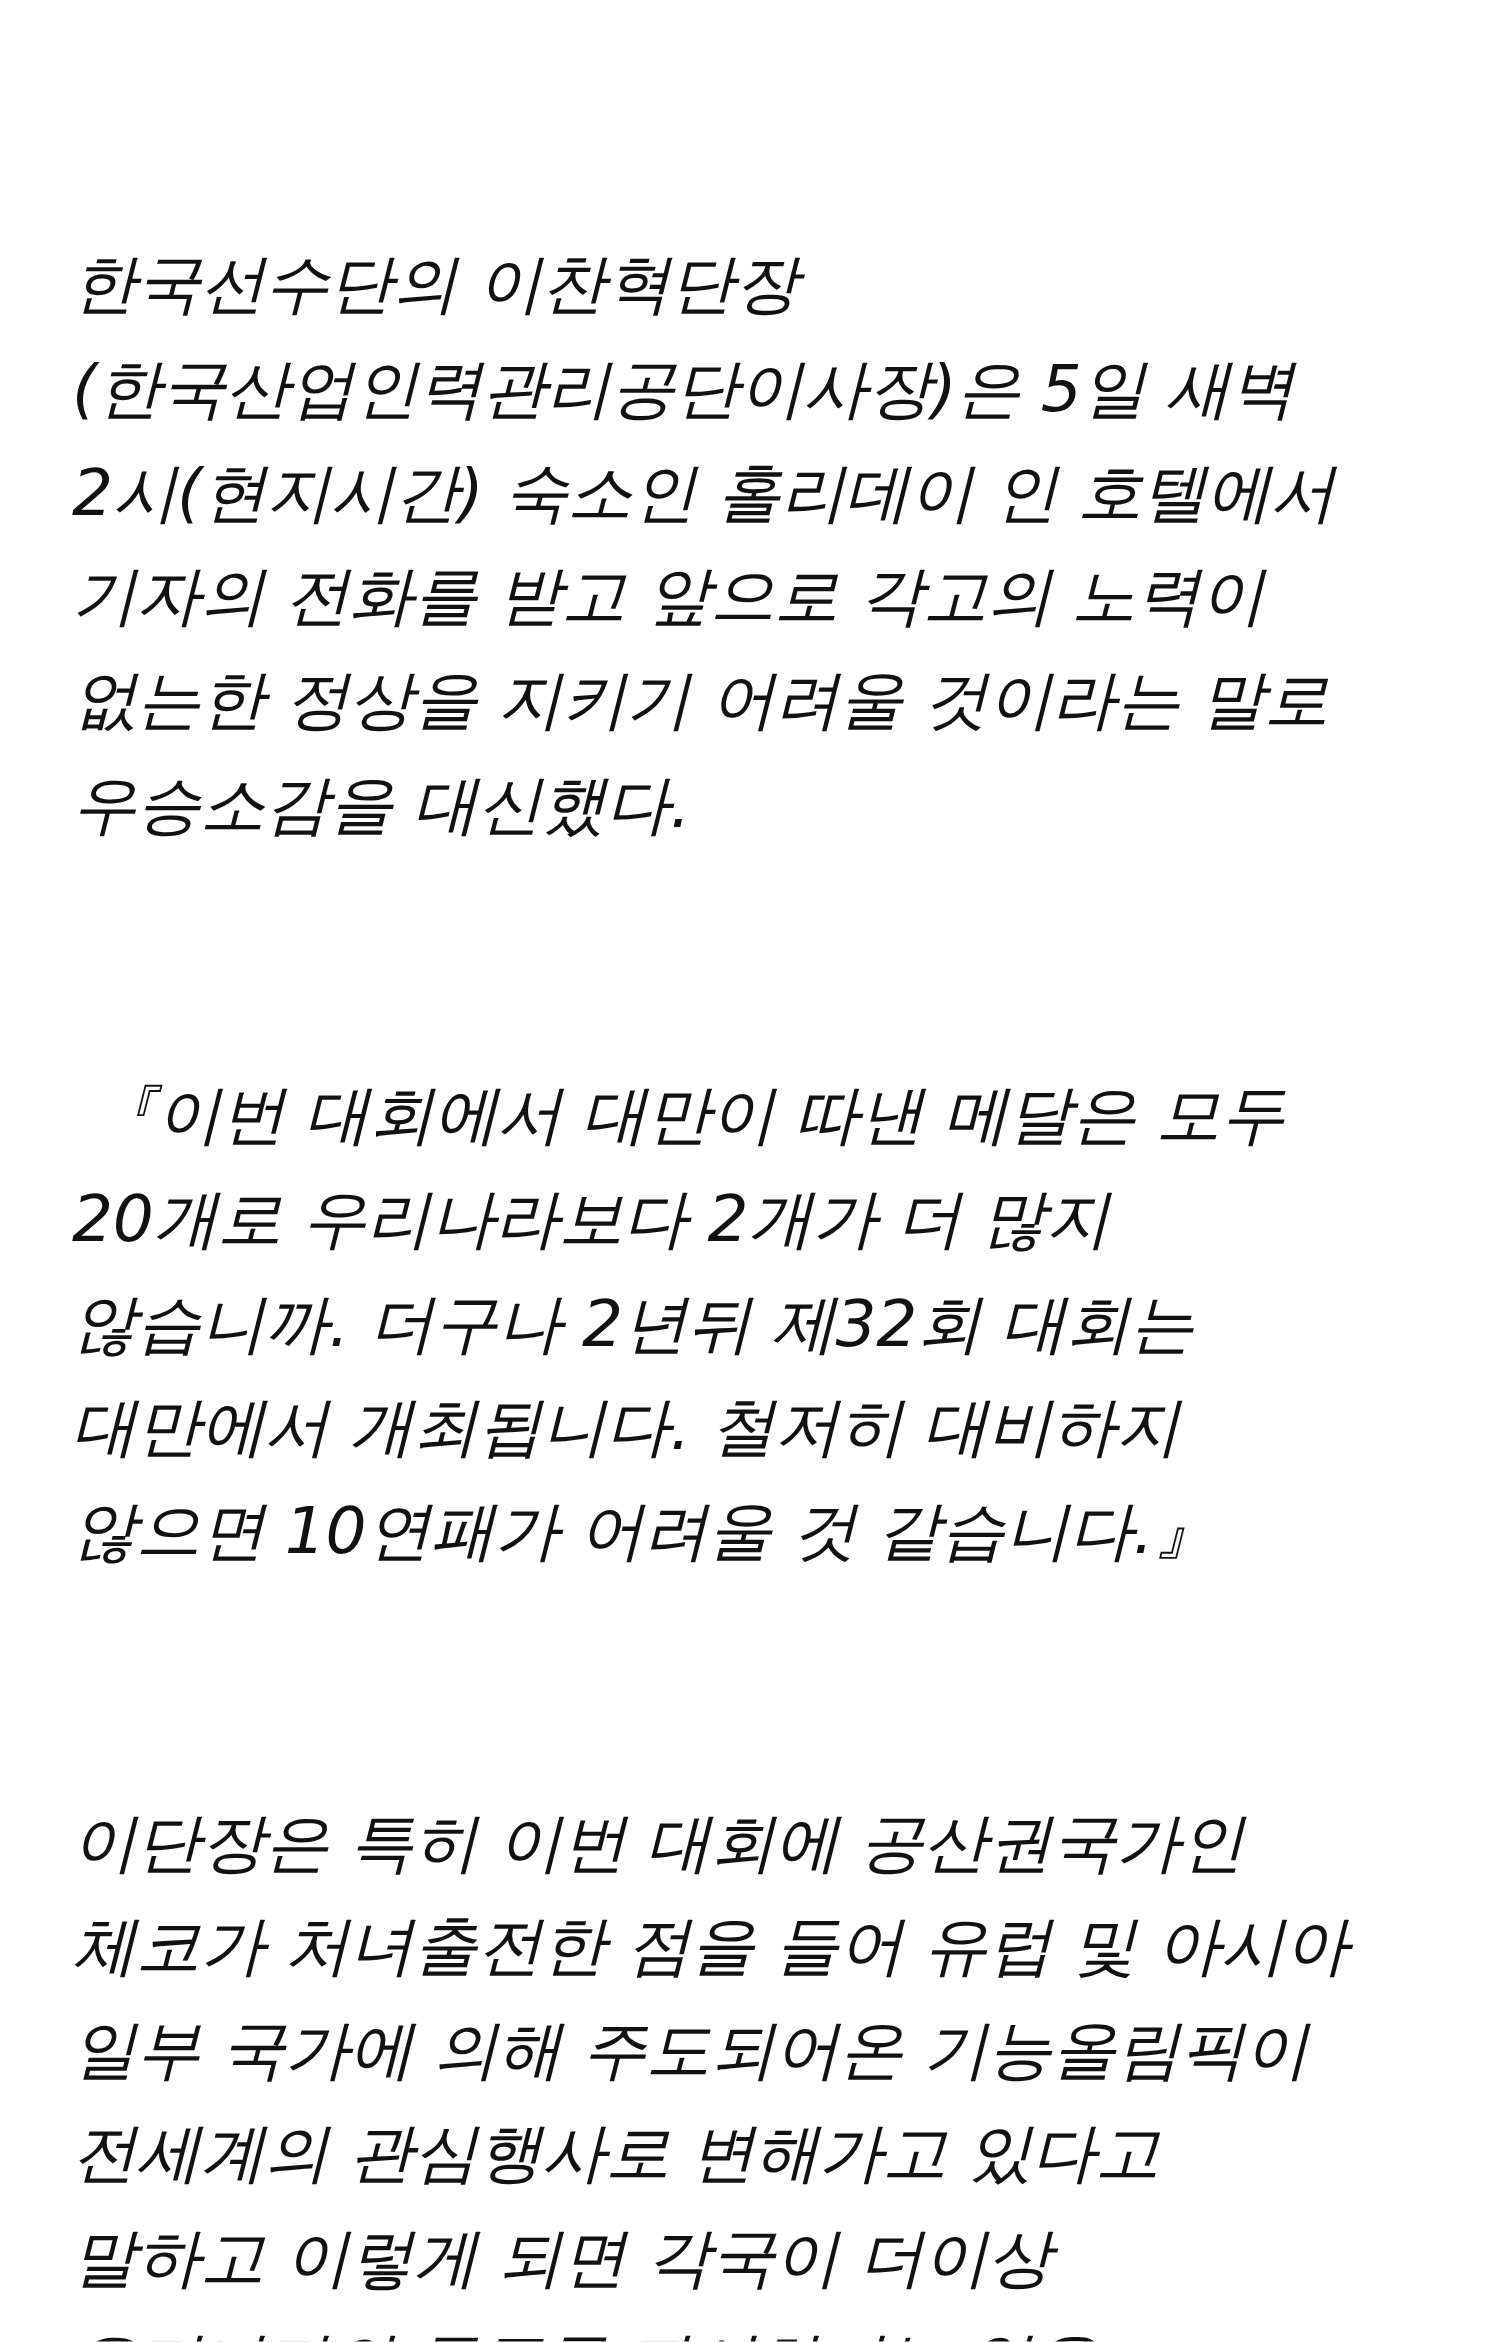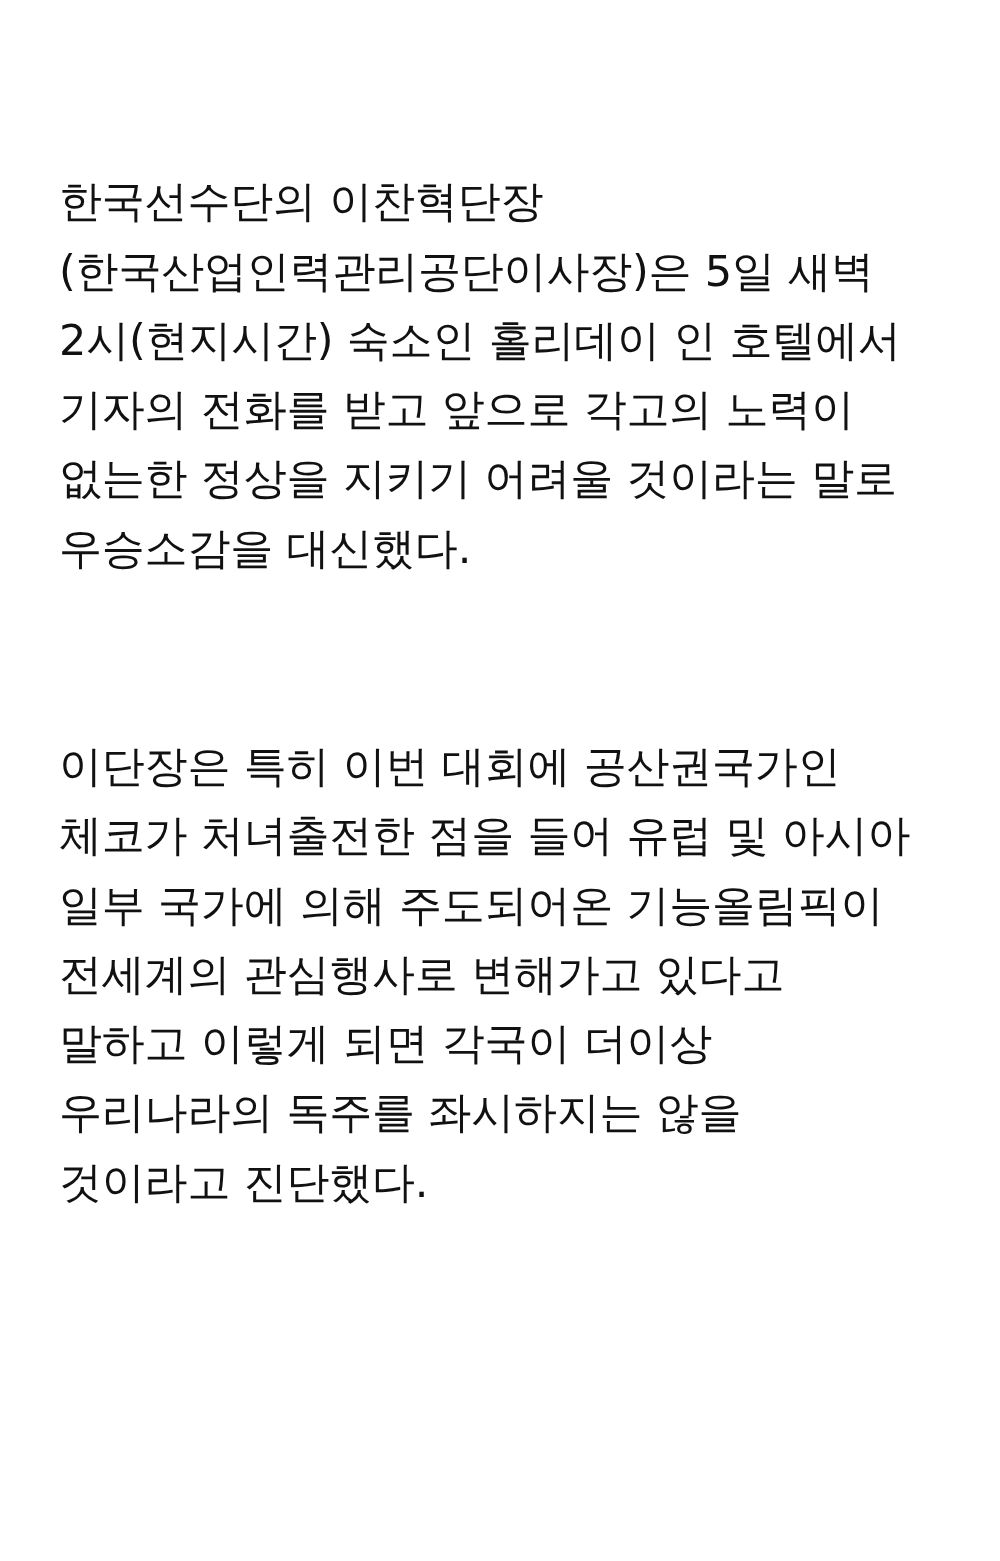--- a/index.html
+++ b/index.html
@@ -23,37 +23,43 @@
   }
   .article-body {
     font-size: 43px;
     line-height: 1.61;
     letter-spacing: -0.2px;
     color: #111111;
     word-break: keep-all;
     white-space: pre-wrap;
   }
   .para {
-    margin: 11px;
+    margin: 0;
+    font-style: italic;
   }
   .para + .para {
     margin-top: 0;
   }
 </style>
 </head>
 <body>
 
 <div class="page">
   <div class="article-body">
     <p class="para">한국선수단의 이찬혁단장
 (한국산업인력관리공단이사장)은 5일 새벽
 2시(현지시간) 숙소인 홀리데이 인 호텔에서
 기자의 전화를 받고 앞으로 각고의 노력이
 없는한 정상을 지키기 어려울 것이라는 말로
 우승소감을 대신했다.</p>
+    <p class="para"> 『이번 대회에서 대만이 따낸 메달은 모두
+20개로 우리나라보다 2개가 더 많지
+않습니까. 더구나 2년뒤 제32회 대회는
+대만에서 개최됩니다. 철저히 대비하지
+않으면 10연패가 어려울 것 같습니다.』</p>
     <p class="para">이단장은 특히 이번 대회에 공산권국가인
 체코가 처녀출전한 점을 들어 유럽 및 아시아
 일부 국가에 의해 주도되어온 기능올림픽이
 전세계의 관심행사로 변해가고 있다고
 말하고 이렇게 되면 각국이 더이상
 우리나라의 독주를 좌시하지는 않을
 것이라고 진단했다.</p>
   </div>
 </div>
 

